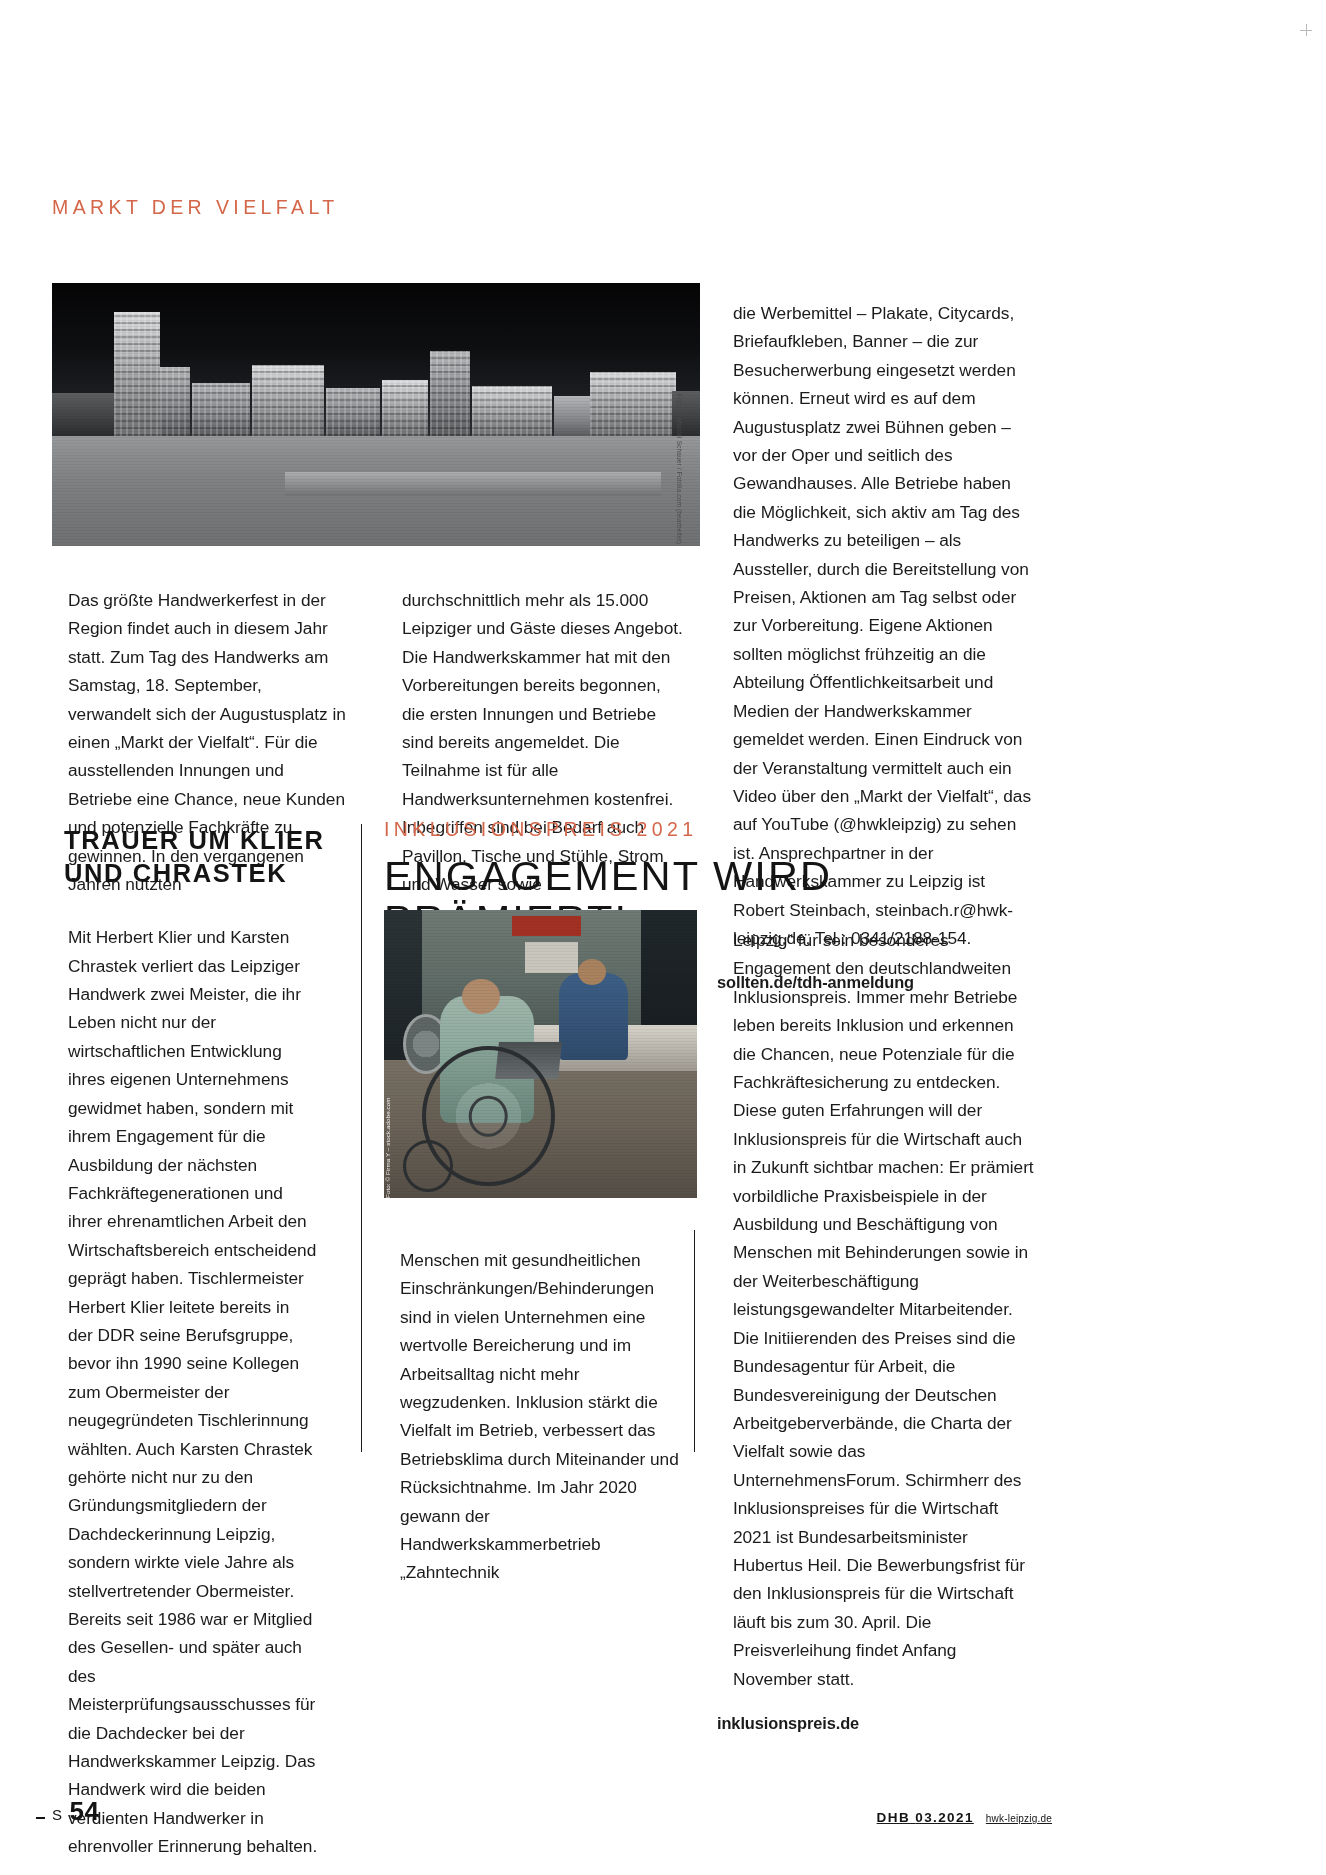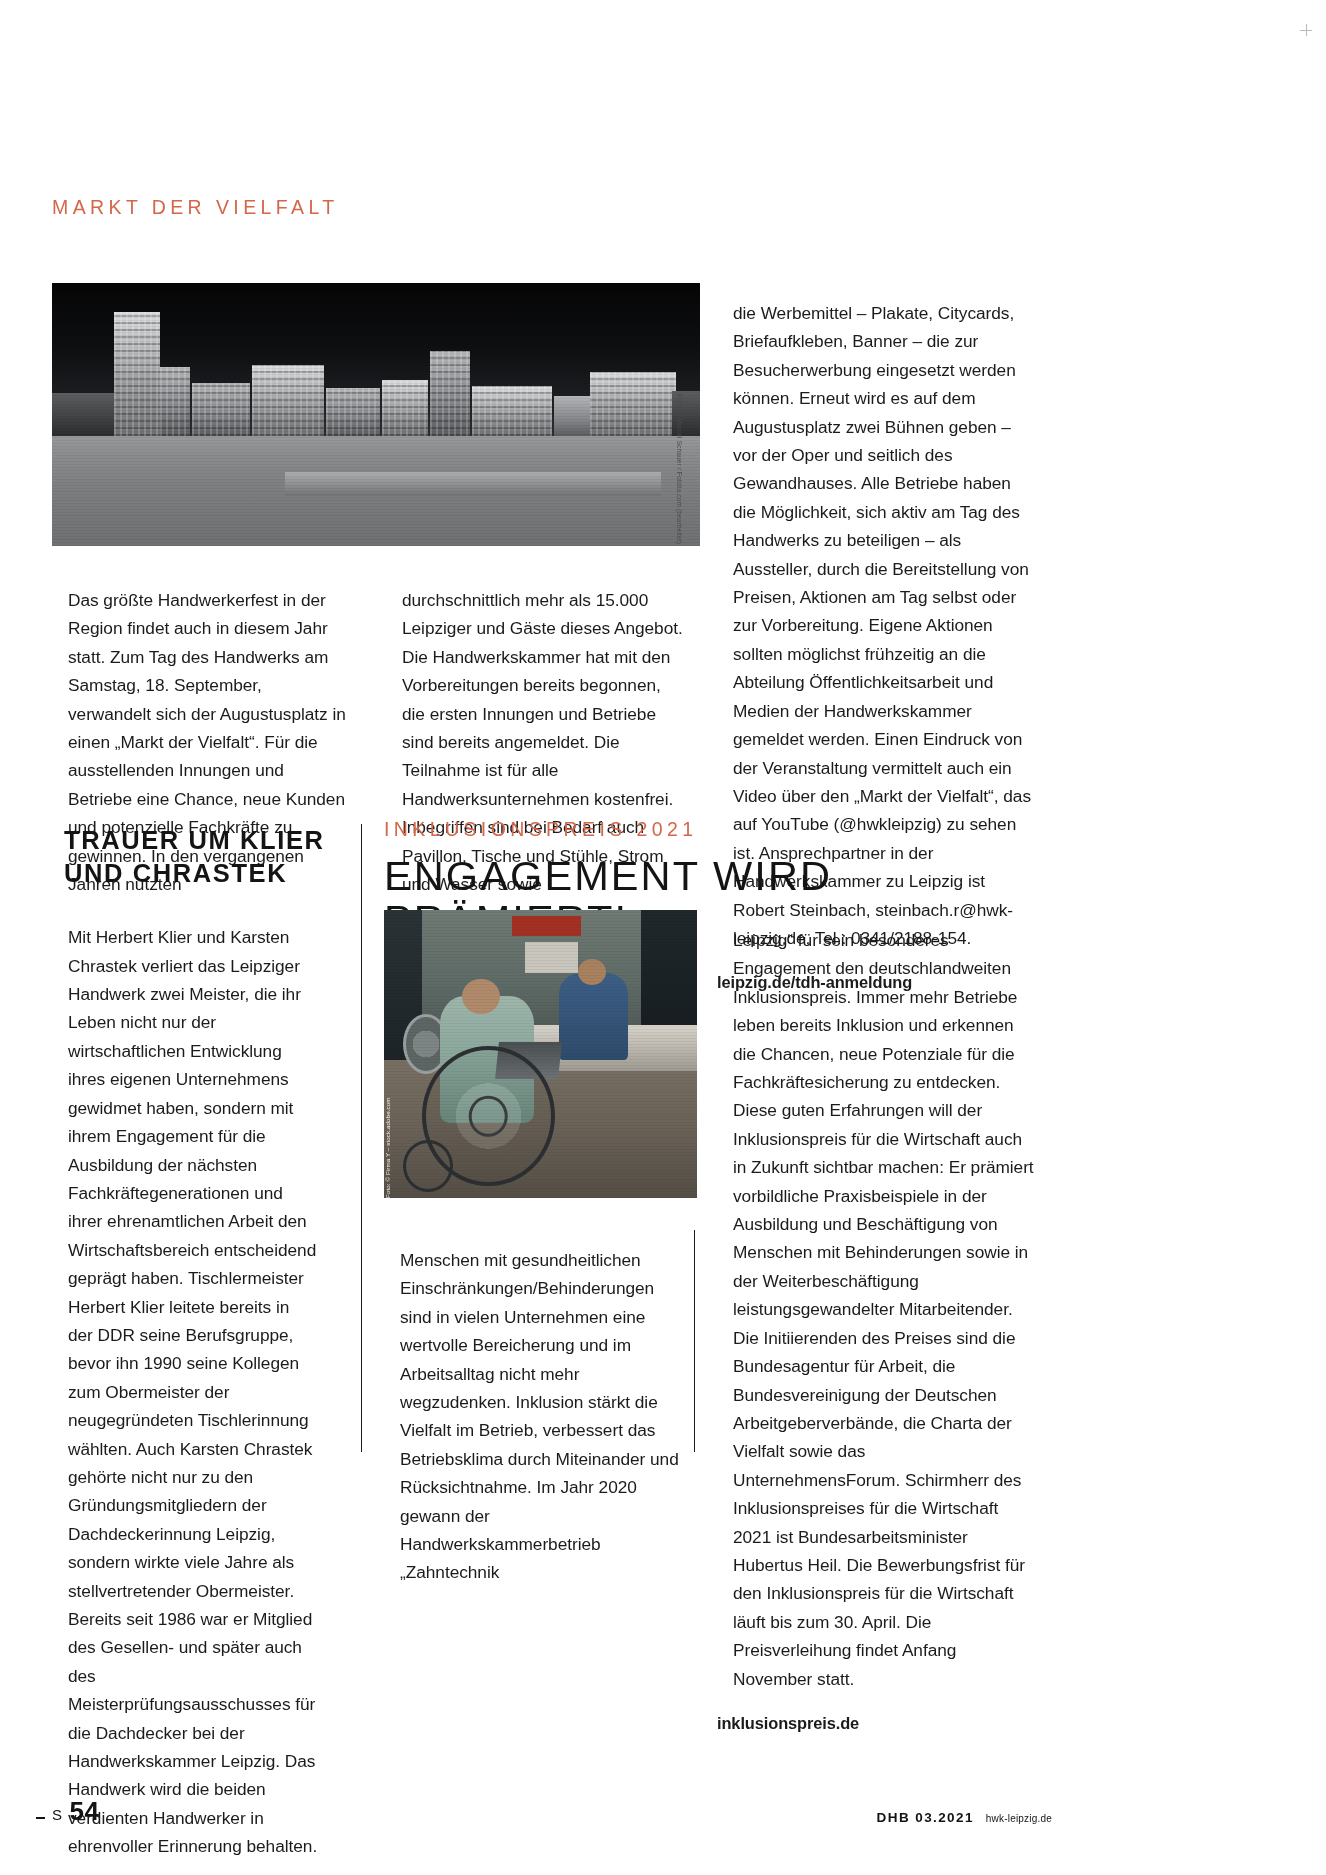--- a/index.html
+++ b/index.html
@@ -269,20 +269,21 @@
     letter-spacing: 0.5px;
   }
   .foot-right {
     position: absolute;
     right: 0;
     bottom: 2px;
     display: flex;
     align-items: baseline;
     gap: 12px;
     font-family: "Liberation Sans", sans-serif;
+    text-decoration: underline;
   }
   .foot-issue {
     font-weight: bold;
     font-size: 13.5px;
     letter-spacing: 1.4px;
     color: #141414;
   }
   .foot-site {
     font-size: 10px;
     letter-spacing: 0.2px;
@@ -466,21 +467,21 @@
       <div class="top-col1 col-text">
         <p>Das größte Handwerkerfest in der Region findet auch in diesem Jahr statt. Zum Tag des Handwerks am Samstag, 18. September, verwandelt sich der Augustusplatz in einen „Markt der Vielfalt“. Für die ausstellenden Innungen und Betriebe eine Chance, neue Kunden und potenzielle Fachkräfte zu gewinnen. In den vergangenen Jahren nutzten</p>
       </div>
 
       <div class="top-col2 col-text">
         <p>durchschnittlich mehr als 15.000 Leipziger und Gäste dieses Angebot. Die Handwerkskammer hat mit den Vorbereitungen bereits begonnen, die ersten Innungen und Betriebe sind bereits angemeldet. Die Teilnahme ist für alle Handwerksunternehmen kostenfrei. Inbegriffen sind bei Bedarf auch Pavillon, Tische und Stühle, Strom und Wasser sowie</p>
       </div>
 
       <div class="top-col3 col-text">
         <p>die Werbemittel – Plakate, Citycards, Briefaufkleben, Banner – die zur Besucherwerbung eingesetzt werden können. Erneut wird es auf dem Augustusplatz zwei Bühnen geben – vor der Oper und seitlich des Gewandhauses. Alle Betriebe haben die Möglichkeit, sich aktiv am Tag des Handwerks zu beteiligen – als Aussteller, durch die Bereitstellung von Preisen, Aktionen am Tag selbst oder zur Vorbereitung. Eigene Aktionen sollten möglichst frühzeitig an die Abteilung Öffentlichkeitsarbeit und Medien der Handwerkskammer gemeldet werden. Einen Eindruck von der Veranstaltung vermittelt auch ein Video über den „Markt der Vielfalt“, das auf YouTube (@hwkleipzig) zu sehen ist. Ansprechpartner in der Handwerkskammer zu Leipzig ist Robert Steinbach, steinbach.r@hwk-leipzig.de, Tel.: 0341/2188-154.</p>
-        <div class="linkline">leipzig.de/tdh-anmeldung</div>
+        <div class="linkline">sollten.de/tdh-anmeldung</div>
       </div>
     </div>
 
     <div class="section-bottom">
 
       <div class="vrule" style="left:309px; top:0; height:628px;"></div>
 
       <div class="vrule" style="left:642px; top:406px; height:222px;"></div>
 
       <div class="left-article">

